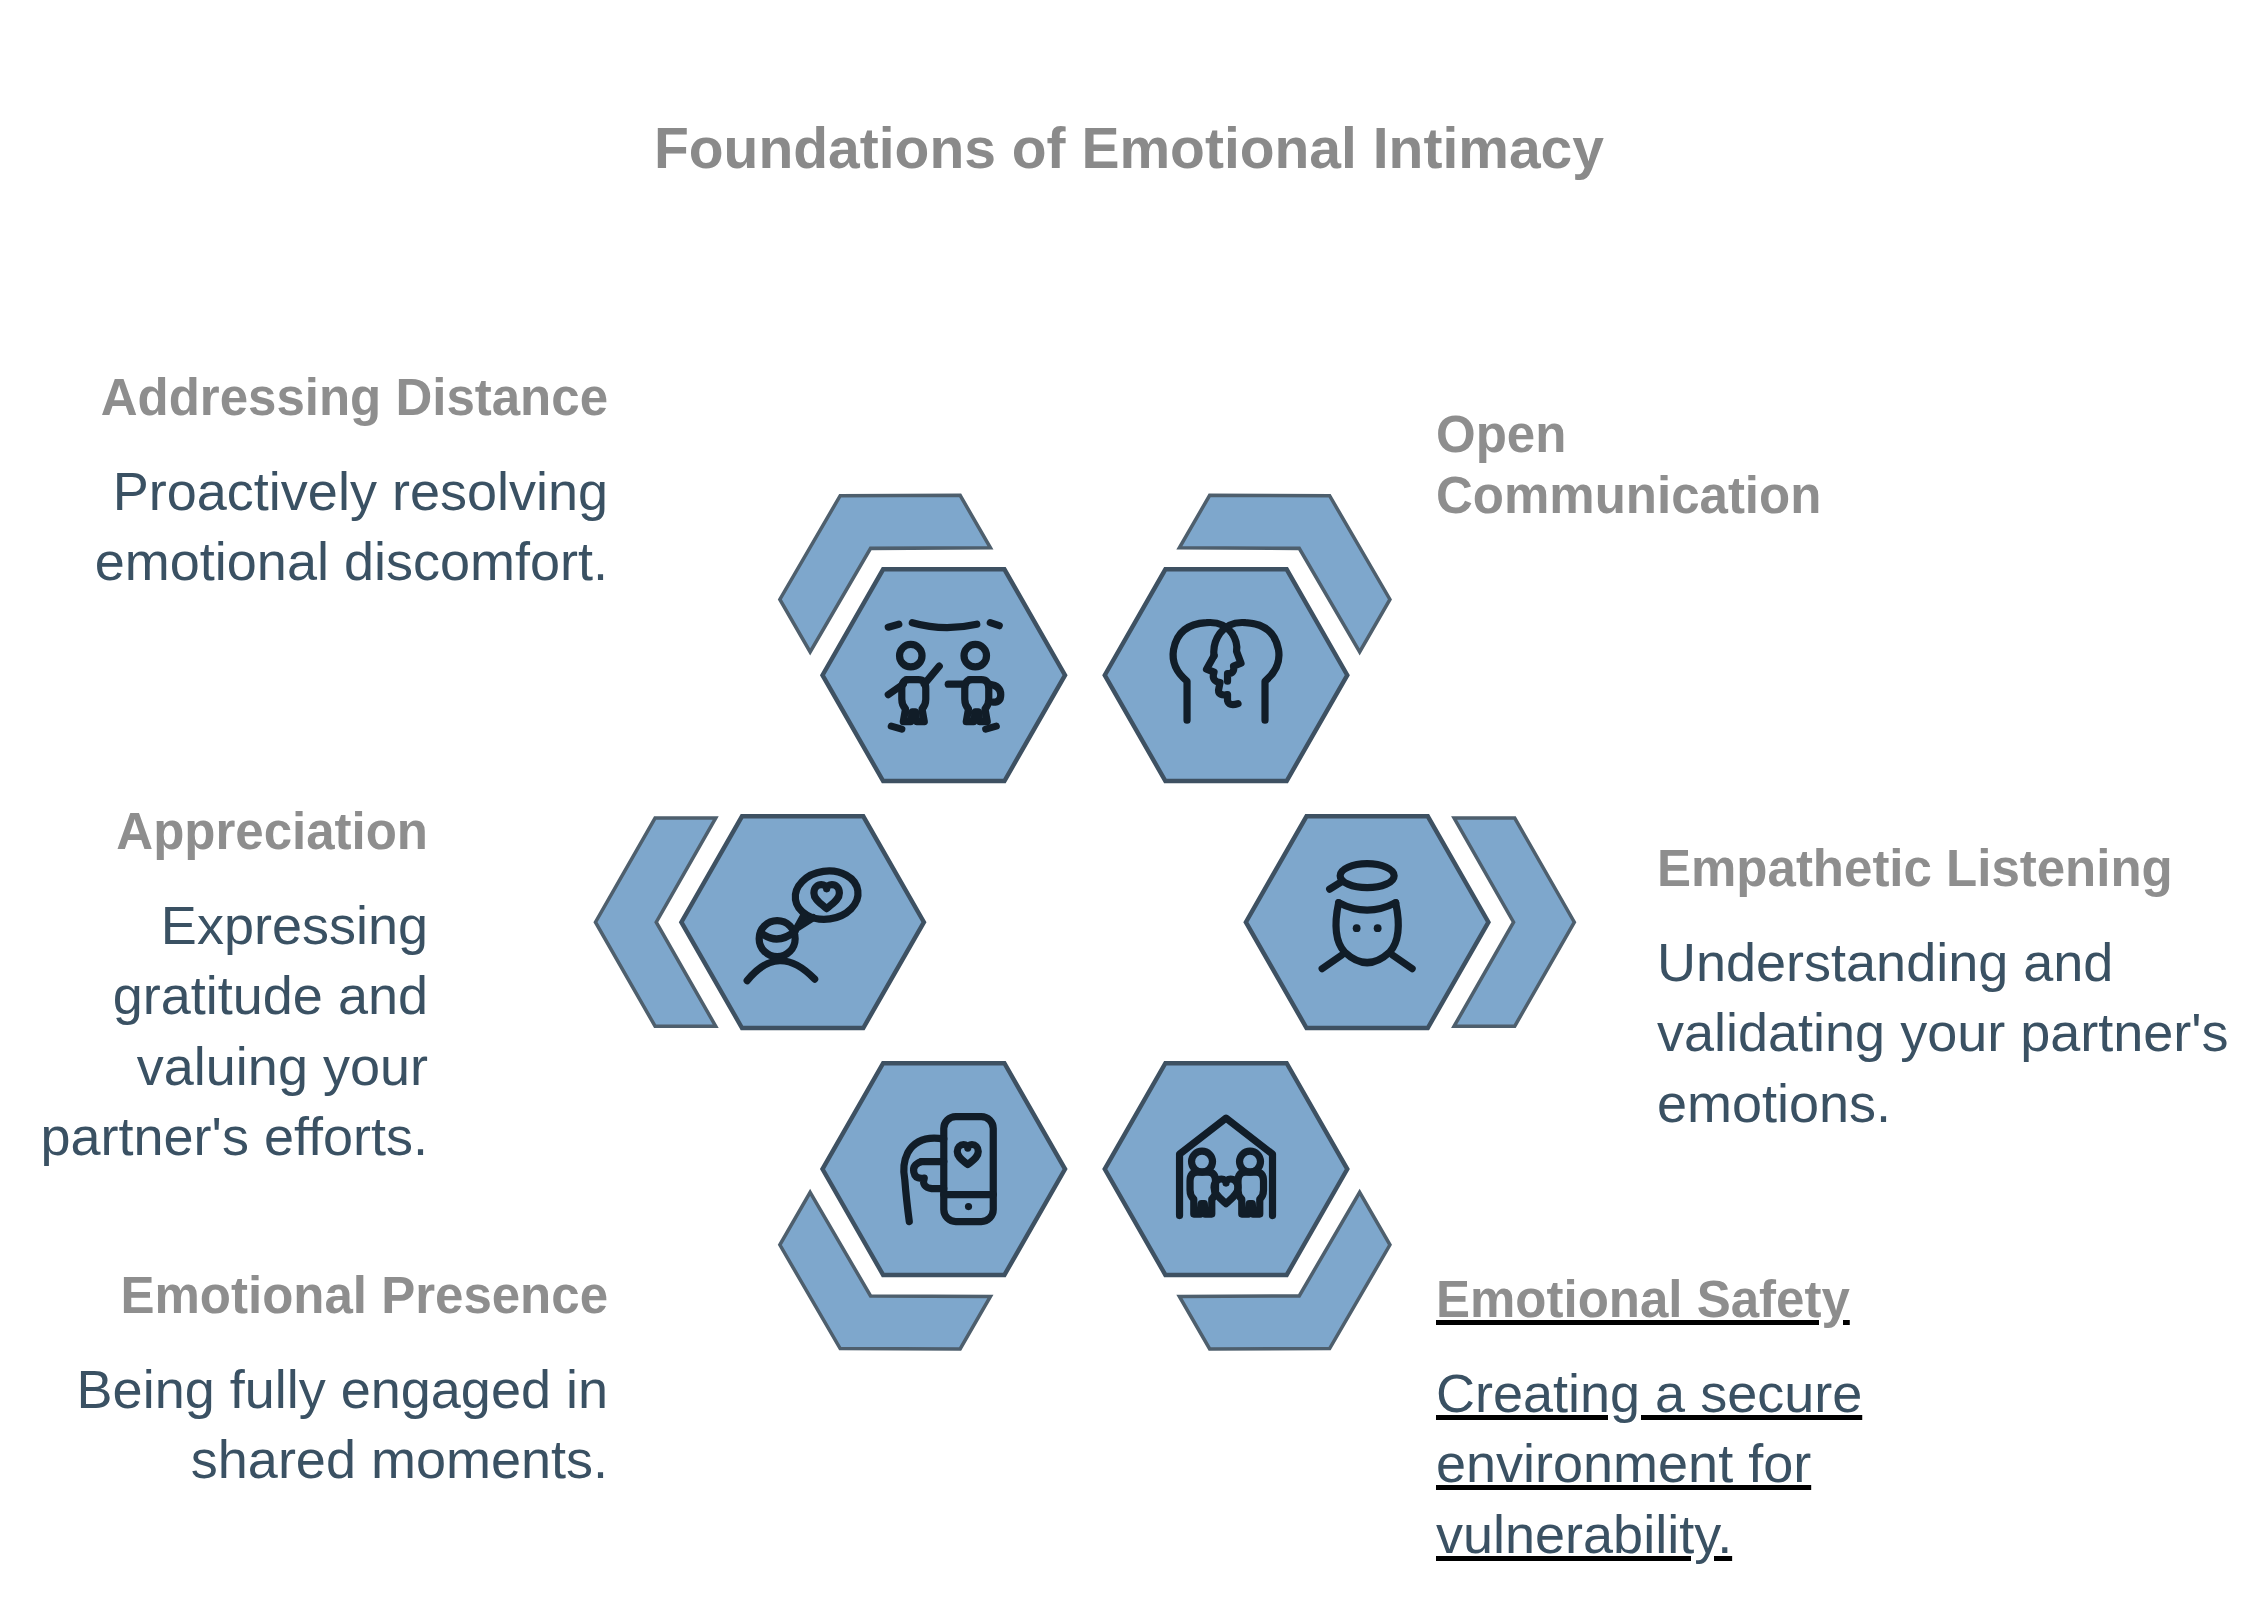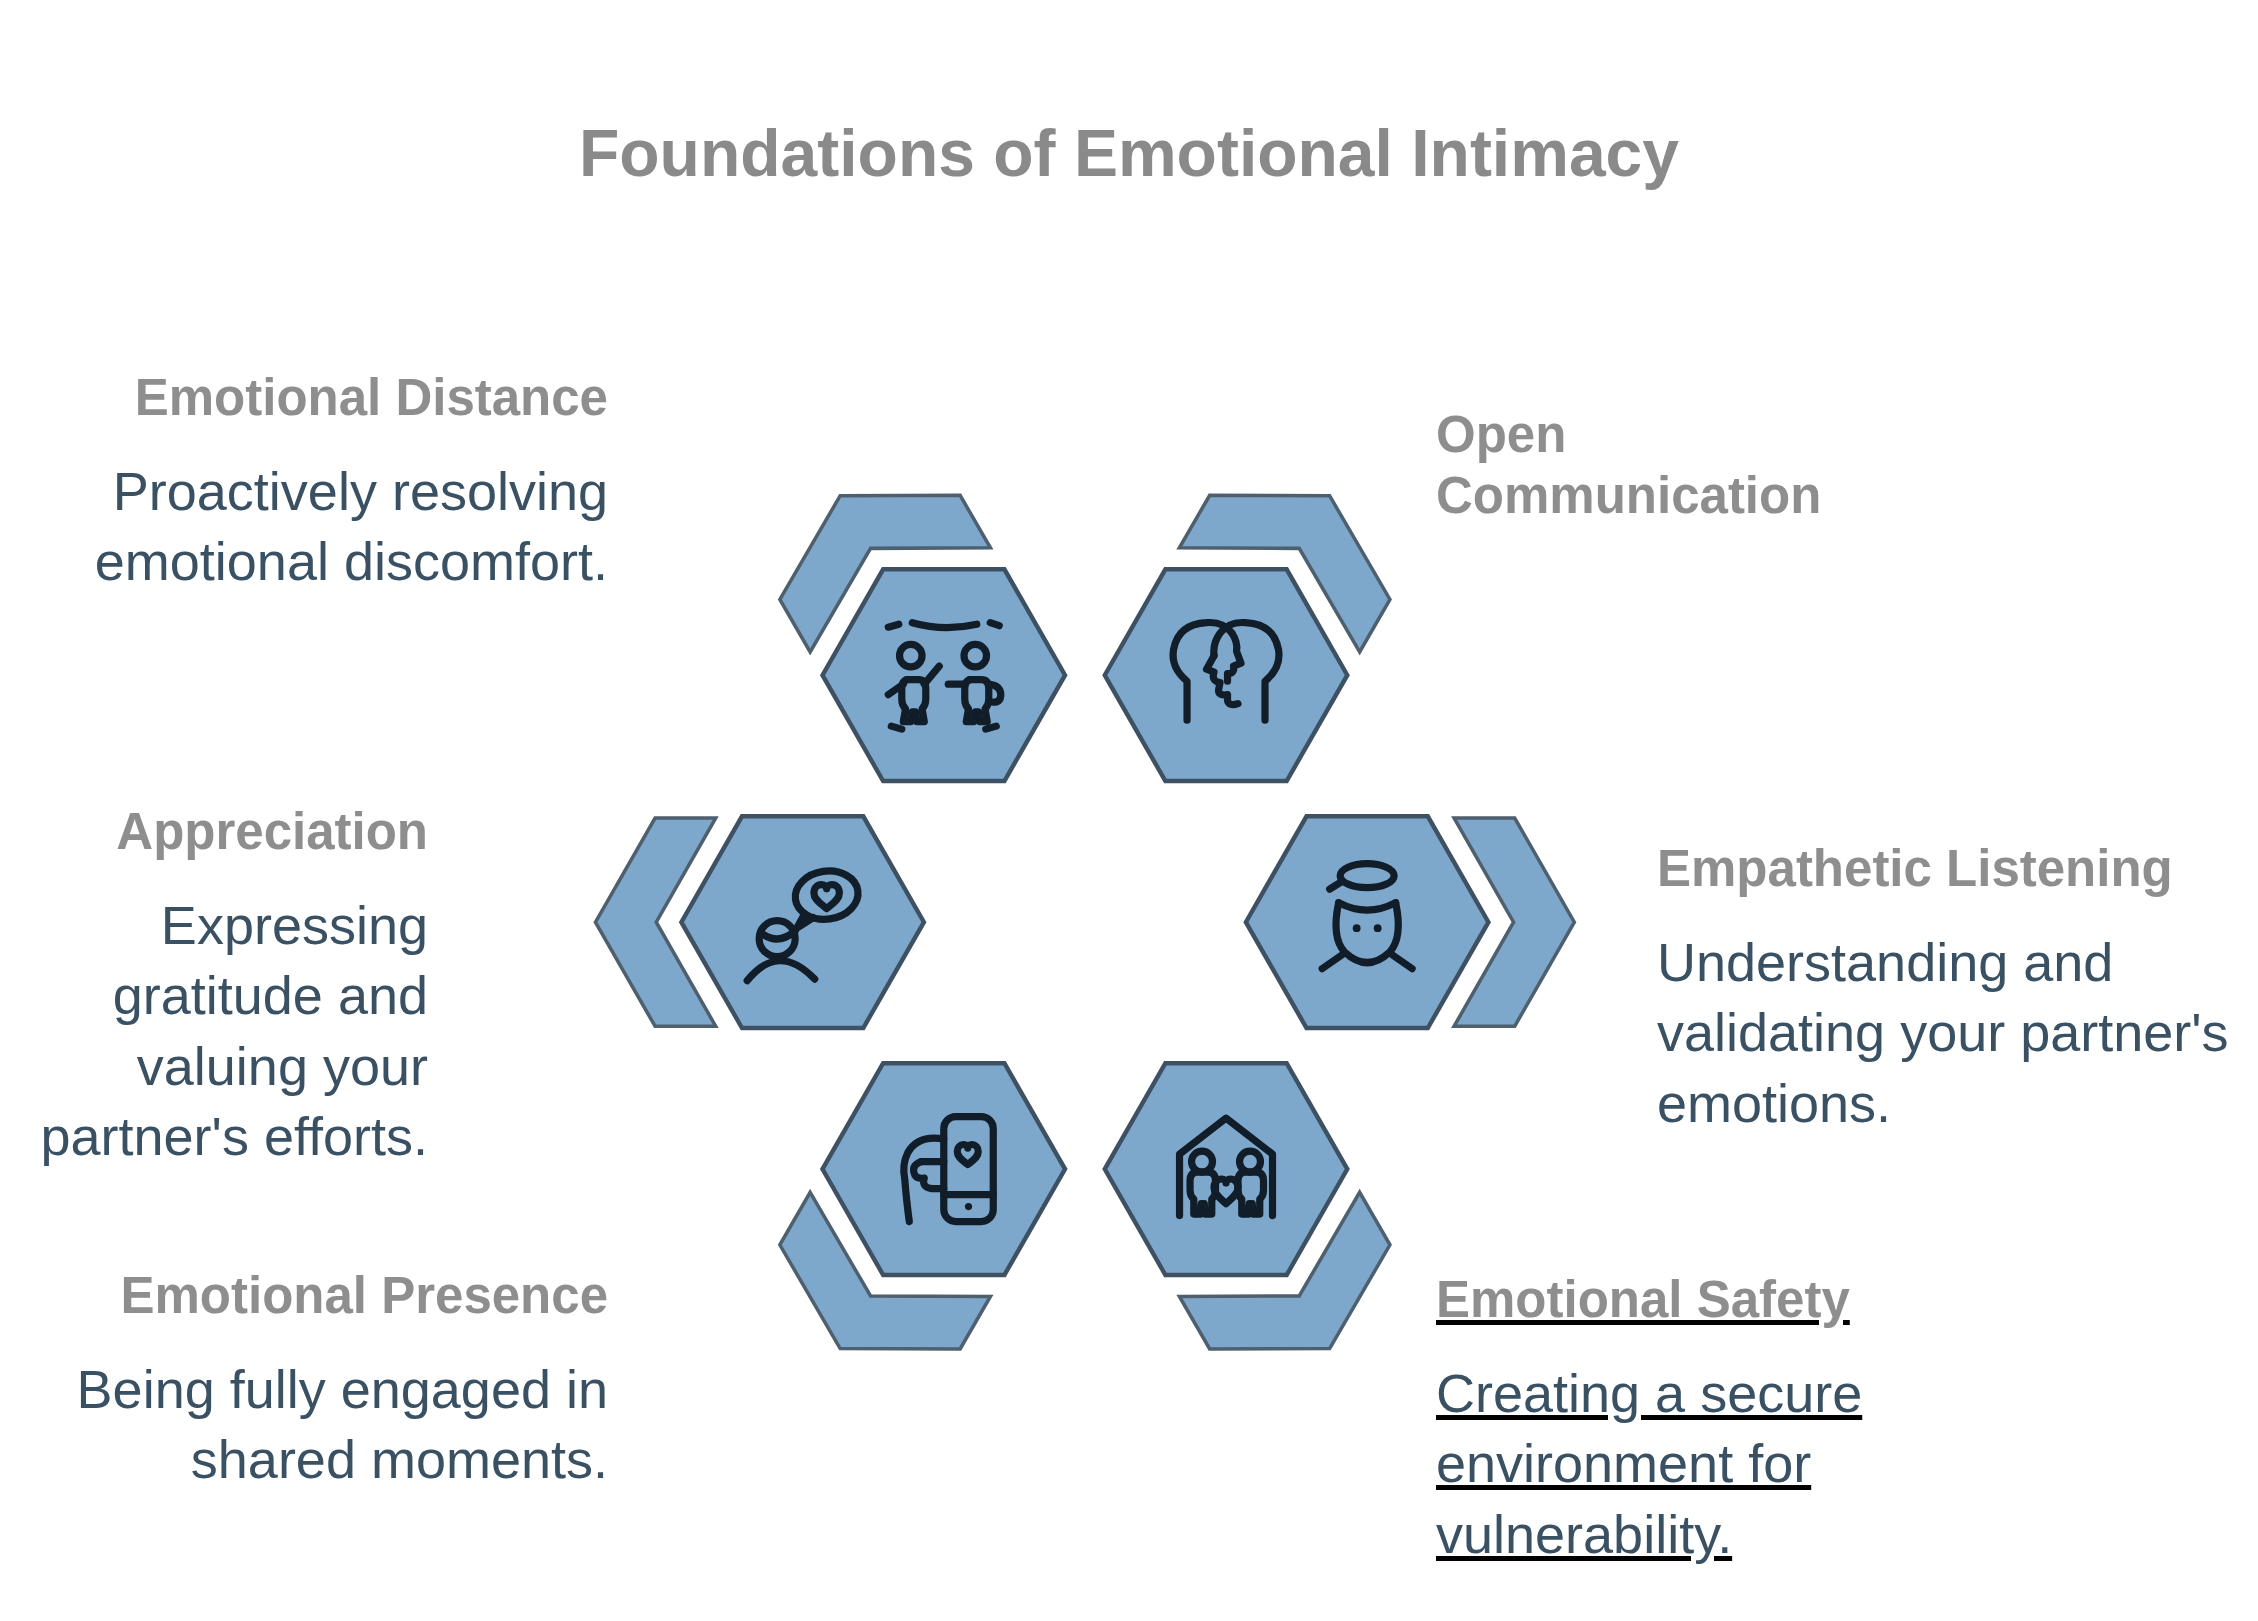--- a/index.html
+++ b/index.html
@@ -7,21 +7,21 @@
     width: 2258px; height: 1622px;
     background: var(--background, #ffffff);
     font-family: "Liberation Sans", sans-serif;
     overflow: hidden;
   }
   .canvas { position: relative; width: 2258px; height: 1622px; }
 
   .title {
     position: absolute; top: 115px; left: 0; width: 100%;
     text-align: center;
-    font-size: 66px; font-weight: bold;
+    font-size: 57px; font-weight: bold;
     color: var(--title_text, #8a8a8a);
     letter-spacing: 0px;
   }
 
   svg.diagram { position: absolute; left: 0; top: 0; }
 
   .chevron {
     fill: var(--chevron_fill, #7ea7cc);
     stroke: var(--chevron_border, #4e5f6d);
     stroke-width: 4;
@@ -153,21 +153,21 @@
         <circle cx="34" cy="45" r="7"></circle>
         <path d="M30,52 h8 q5,0 5,6 v6 q0,4 -2.5,6 l0,10 h-4.5 l-0.5,-7 h-2 l-0.5,7 h-4.5 l0,-10 q-2.5,-2 -2.5,-6 v-6 q0,-6 5,-6 z"></path>
         <circle cx="66" cy="45" r="7"></circle>
         <path d="M62,52 h8 q5,0 5,6 v6 q0,4 -2.5,6 l0,10 h-4.5 l-0.5,-7 h-2 l-0.5,7 h-4.5 l0,-10 q-2.5,-2 -2.5,-6 v-6 q0,-6 5,-6 z"></path>
         <path d="M50,73 C45.8,69 42,66.8 42,62.3 C42,58.8 44.5,56.6 47,56.6 C48.8,56.6 50,57.7 50,59.3 C50,57.7 51.2,56.6 53,56.6 C55.5,56.6 58,58.8 58,62.3 C58,66.8 54.2,69 50,73 Z"></path>
       </g>
     </g>
   </svg>
 
   <div class="text-block tb-top-left align-right">
-    <div class="heading">Emotional Distance</div>
+    <div class="heading">Addressing Distance</div>
     <div class="desc">Proactively resolving emotional discomfort.</div>
   </div>
 
   <div class="text-block tb-top-right align-left">
     <div class="heading">Open Communication</div>
   </div>
 
   <div class="text-block tb-middle-left align-right">
     <div class="heading">Appreciation</div>
     <div class="desc">Expressing gratitude and valuing your partner's efforts.</div>

